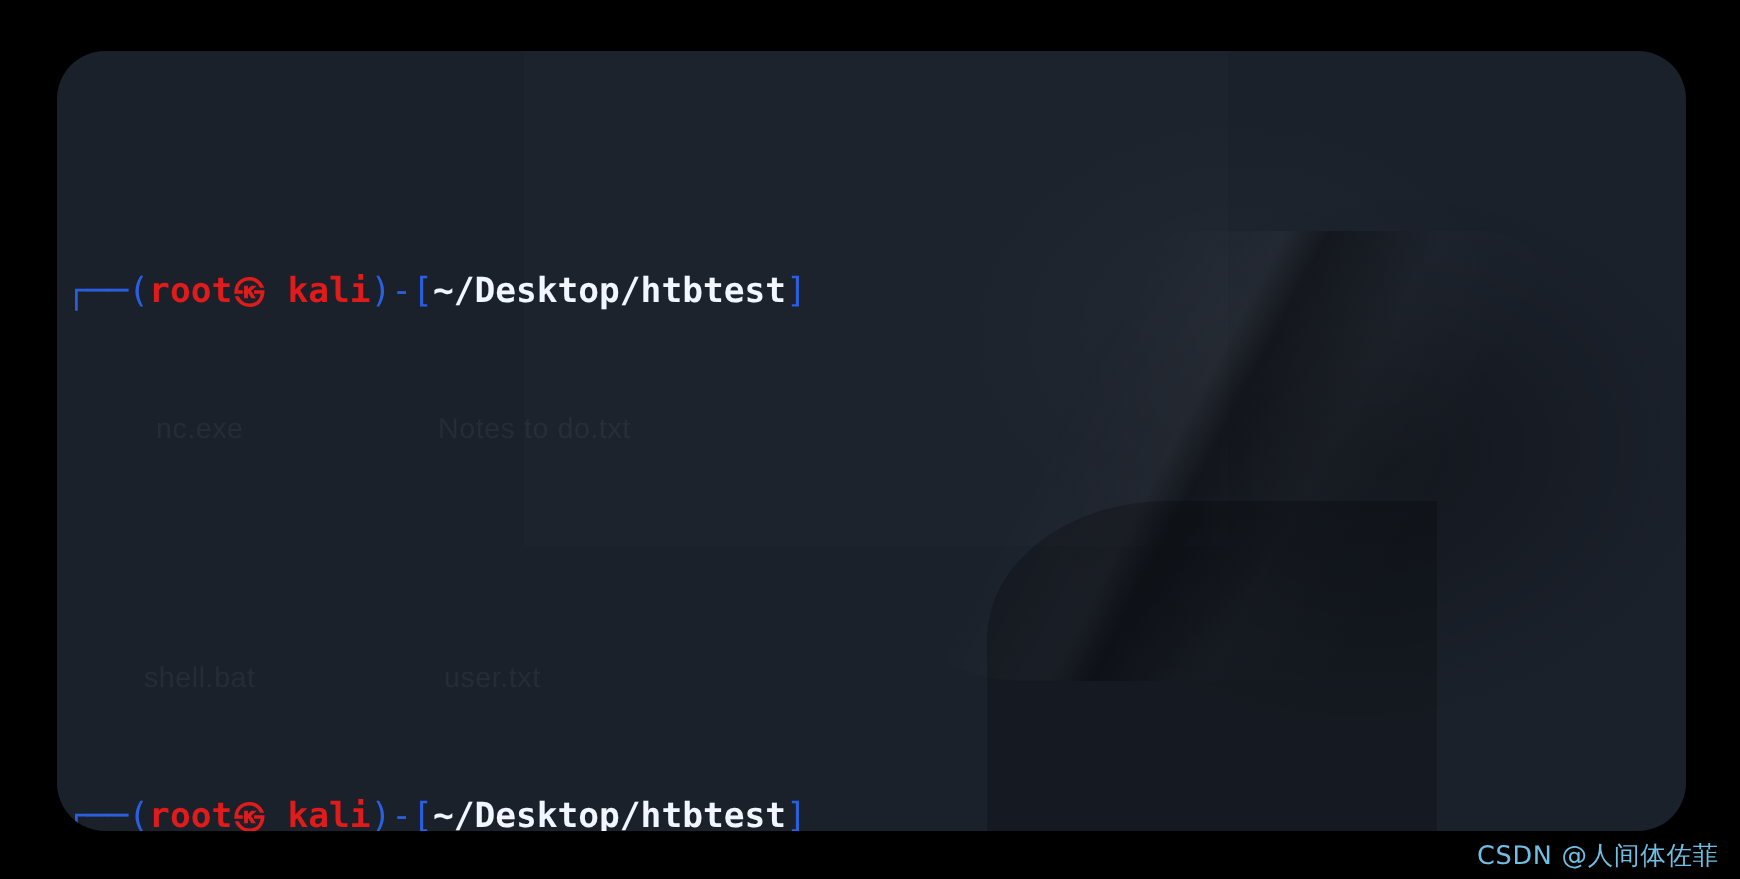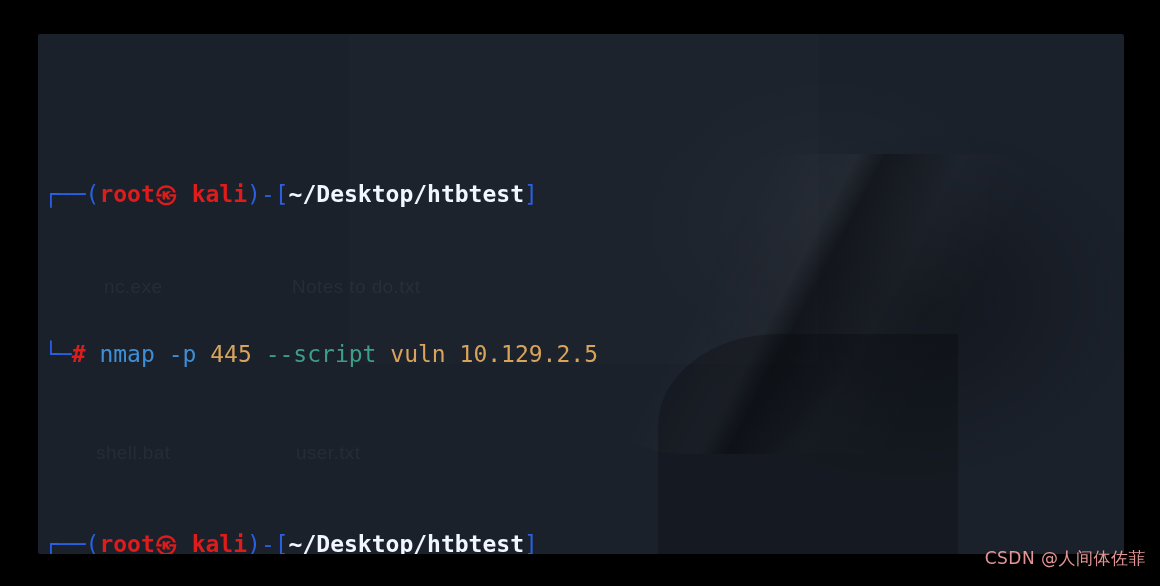--- a/index.html
+++ b/index.html
@@ -23,21 +23,21 @@
     background: #000000;
   }
 
   
   #terminal {
     position: absolute;
     left: 38px;
     top: 34px;
     width: 1086px;
     height: 520px;
-    border-radius: 2px;
+    border-radius: 32px;
     background: #1b212b;
     overflow: hidden;
   }
 
   
   .bleed {
     position: absolute;
     pointer-events: none;
     user-select: none;
   }
@@ -124,22 +124,22 @@
     bottom: -6px;
     font-size: 23px;
     line-height: 32px;
     white-space: pre;
   }
 
   
   #watermark {
     position: absolute;
     right: 14px;
-    bottom: 16px;
-    color: #fca5a5;
+    bottom: 4px;
+    color: #7dd3fc;
     font-family: "DejaVu Sans", sans-serif;
     font-size: 17px;
     letter-spacing: .5px;
     opacity: .9;
   }
 </style>
 </head>
 <body>
 
 <div id="desktop"></div>
@@ -155,21 +155,20 @@
   <div class="ghost-label" style="left:254px; top:242px;">Notes to do.txt</div>
   <div class="ghost-label" style="left:58px;  top:408px;">shell.bat</div>
   <div class="ghost-label" style="left:258px; top:408px;">user.txt</div>
 
   <div id="screen">
 
     
     <div class="line"><span class="c-box">┌──</span><span class="c-paren">(</span><span class="c-user">root㉿ kali</span><span class="c-paren">)</span><span class="c-paren">-</span><span class="c-paren">[</span><span class="c-path">~/Desktop/htbtest</span><span class="c-paren">]</span></div>
 
     
-    <div class="line"><span class="c-box">└─</span><span class="c-hash">#</span><span> </span><span class="c-cmd">nmap</span><span> </span><span class="c-flag">-p</span><span> </span><span class="c-num">445</span><span> </span><span class="c-script">--script</span><span> </span><span class="c-arg">vuln</span><span> </span><span class="c-arg">10.129.2.5</span></div>
 
     
     
     
     
     
     
     
     
     

